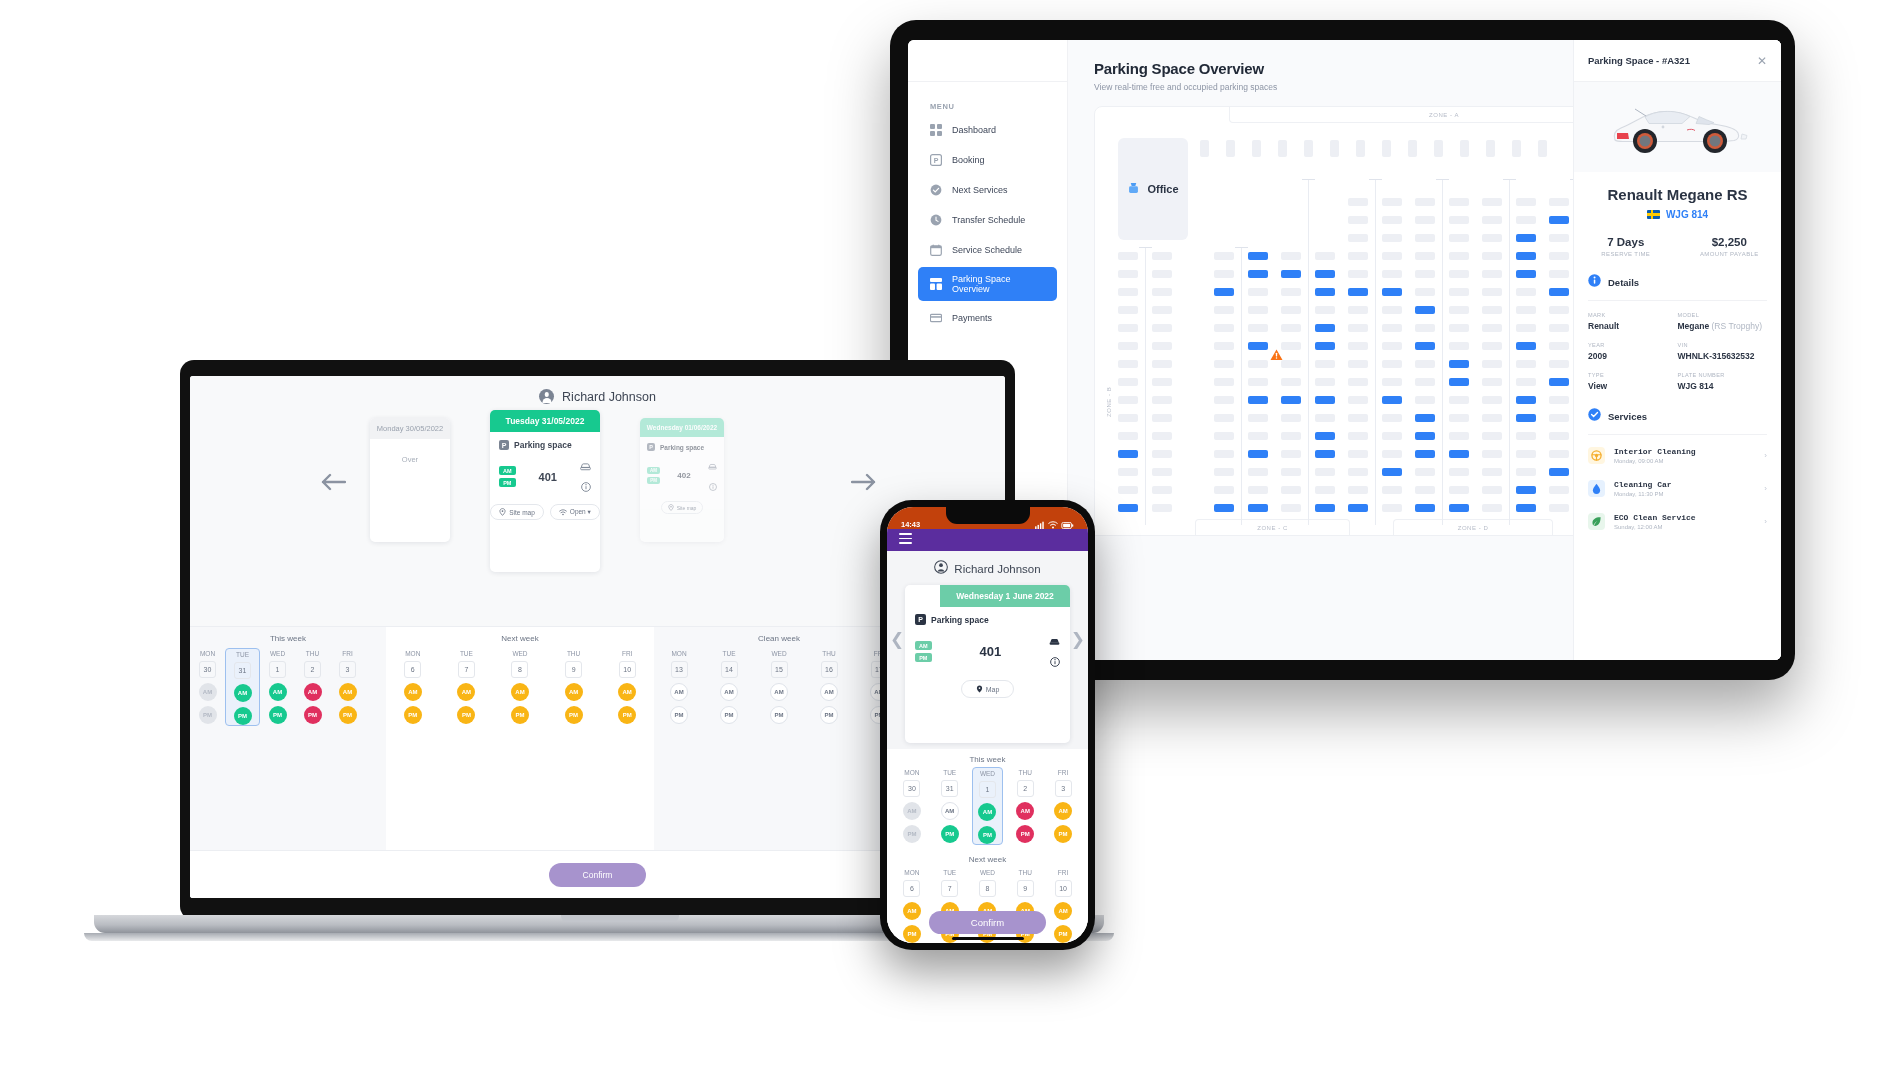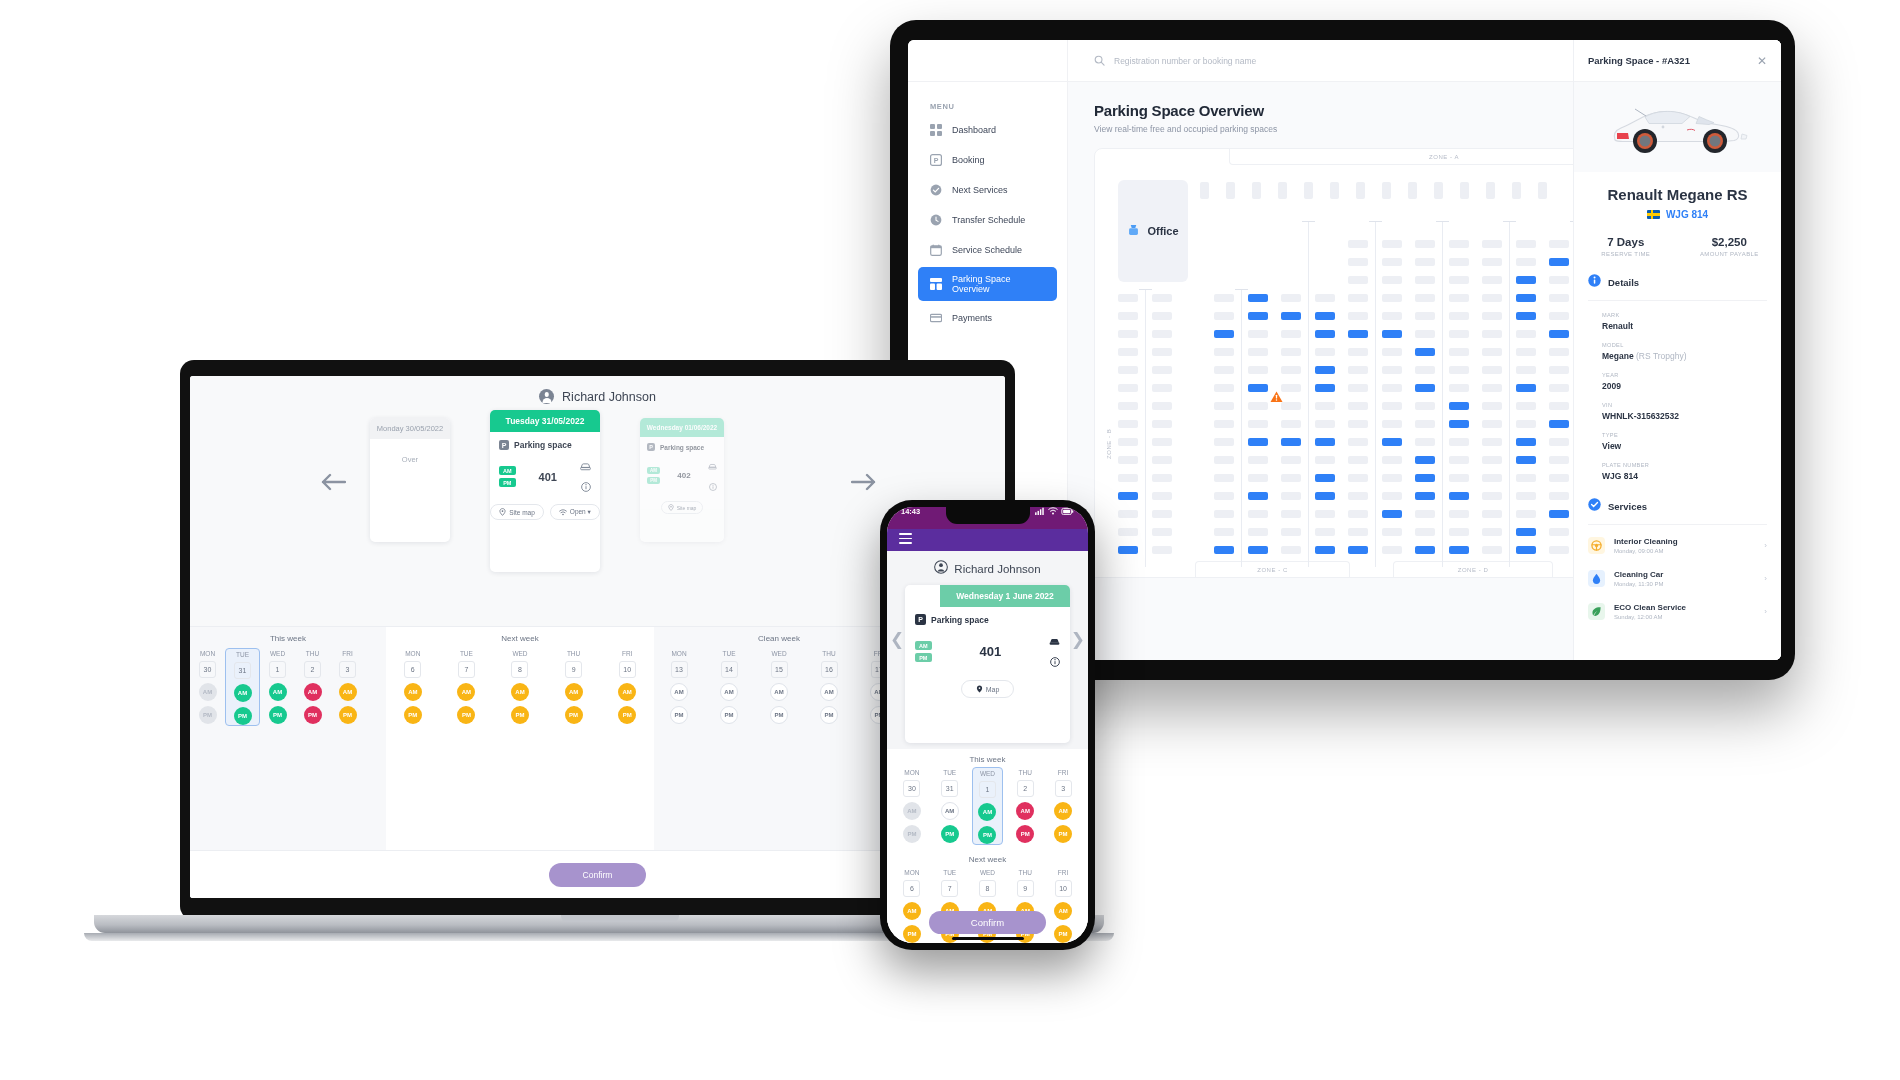--- a/index.html
+++ b/index.html
@@ -101,28 +101,28 @@
   .dd-stats { display:flex; margin-top:16px; }
   .dd-stat { flex:1; text-align:center; }
   .dd-stat-v { font-size:11.5px; font-weight:700; color:#2b3444; }
   .dd-stat-l { font-size:6px; color:#b0b7c3; letter-spacing:.06em; margin-top:3px; }
   .dd-sec {
     display:flex; align-items:center; gap:7px; padding: 16px 14px 0 14px;
   }
   .dd-sec-t { font-size:9.5px; font-weight:700; color:#2b3444; }
   .dd-rule { height:1px; background:#f0f1f4; margin: 9px 14px 0 14px; }
   .dd-grid { display:flex; flex-wrap:wrap; padding: 0 14px; }
-  .dd-field { width:50%; margin-top:11px;margin-left:14px; }
+  .dd-field { width:50%; margin-top:11px; }
   .dd-k { font-size:5.6px; color:#b0b7c3; letter-spacing:.06em; }
   .dd-v { font-size:8.5px; font-weight:700; color:#2b3444; margin-top:3px; }
   .dd-v small { font-weight:400; color:#b0b7c3; font-size:8.5px; }
   .svc-row { display:flex; align-items:center; gap:9px; padding: 8px 14px; }
   .svc-ico { width:17px; height:17px; border-radius:4px; display:flex; align-items:center; justify-content:center; font-size:9px; flex:0 0 17px; }
   .svc-txt { flex:1; min-width:0; }
-  .svc-n { font-size:8px; font-weight:700; color:#2b3444; }
+  .svc-n { font-size:8px; font-weight:700; color:#2b3444;font-family:Liberation Mono, monospace; }
   .svc-d { font-size:6px; color:#b0b7c3; margin-top:2px; }
   .svc-ch { font-size:8px; color:#c3c9d4; }
 
   
   .laptop { position:absolute; left:180px; top:360px; width:880px; height:580px; }
   .lt-lid {
     position:absolute; left:0; top:0; width:835px; height:560px;
     background:#111; border-radius:14px; padding: 16px 10px 22px 10px;
   }
   .lt-screen { width:100%; height:100%; background:#fff; border-radius:3px; overflow:hidden; position:relative; display:flex; flex-direction:column; }
@@ -188,21 +188,21 @@
   .s-amber { background:#f9b515; color:#fff; }
   .s-gray { background:#e1e4e9; color:#b3b9c4; }
   .s-out { background:#fff; border:1px solid #dfe3ea; color:#6c7585; }
   .lt-confirm-bar { position:absolute; left:0; right:0; bottom:0; height:48px; background:#fff; border-top:1px solid #eceef2; display:flex; align-items:center; justify-content:center; }
   .btn-confirm { background:#a793cd; color:#fff; border:none; border-radius:14px; font-size:8.5px; padding: 7px 34px; cursor:pointer; font-family:inherit; }
 
   
   .phone { position:absolute; left:880px; top:500px; width:215px; height:450px; }
   .ph-body { width:100%; height:100%; background:#0b0b0b; border-radius:32px; padding:7px; box-shadow:0 22px 46px rgba(0,0,0,.4); }
   .ph-screen { width:100%; height:100%; background:#fff; border-radius:26px; overflow:hidden; position:relative; display:flex; flex-direction:column; }
-  .ph-status { height:22px; background:#701a75; display:flex; align-items:flex-start; justify-content:space-between; padding: 0 14px; color:#fff; font-size:7.5px; font-weight:700; }
+  .ph-status { height:22px; background:#c2410c; display:flex; align-items:flex-end; justify-content:space-between; padding: 0 14px; color:#fff; font-size:7.5px; font-weight:700; }
   .ph-notch { position:absolute; left:50%; transform:translateX(-50%); top:0; width:84px; height:17px; background:#0b0b0b; border-radius: 0 0 11px 11px; z-index:3; }
   .ph-navbar { height:22px; background:#5b2d9e; display:flex; align-items:center; padding-left:12px; }
   .burger { width:13px; }
   .burger span { display:block; height:1.6px; background:#fff; border-radius:1px; margin-bottom:3px; }
   .ph-main { flex:1; background:#f4f5f7; position:relative; overflow:hidden; }
   .ph-user { display:flex; align-items:center; justify-content:center; gap:6px; padding-top:9px; }
   .ph-user-name { font-size:11.5px; color:#3e4654; }
   .ph-card-wrap { position:relative; margin: 7px 18px 0 18px; }
   .ph-chev { position:absolute; top:44px; font-size:17px; color:#aeb5c1; font-weight:300; }
   .ph-chev.l { left:-15px; } .ph-chev.r { right:-15px; }
@@ -299,29 +299,20 @@
             <svg width="12" height="12" viewBox="0 0 12 12">
                 <rect x="0.4" y="2.4" width="11.2" height="7.2" rx="1.4" fill="none" stroke="#9aa3b0" stroke-width="1.2"></rect>
                 <rect x="0.4" y="4.2" width="11.2" height="1.5" fill="#9aa3b0"></rect>
               </svg>
           </span>
           <span>Payments</span>
         </div>
       </div>
 
       <div class="dt-main">
-        <div class="dt-search">
-          <span>
-            <svg width="11" height="11" viewBox="0 0 12 12">
-                <circle cx="5" cy="5" r="3.7" fill="none" stroke="#b3b9c4" stroke-width="1.2"></circle>
-                <path d="M7.8 7.8L11 11" stroke="#b3b9c4" stroke-width="1.2" stroke-linecap="round"></path>
-              </svg>
-          </span>
-          <span class="dt-search-ph">Registration number or booking name</span>
-        </div>
 
         <div class="dt-body">
           <div class="dt-title">Parking Space Overview</div>
           <div class="dt-sub">View real-time free and occupied parking spaces</div>
 
           <div class="dt-map-card">
 
             <div class="zone-tab" style="left:134px; top:0; width:430px;">ZONE - A</div>
             <div class="zone-side" style="left:11px; top:310px;">ZONE - B</div>
             <div class="zone-tab bottom" style="left:100px; bottom:0; width:155px;">ZONE - C</div>

